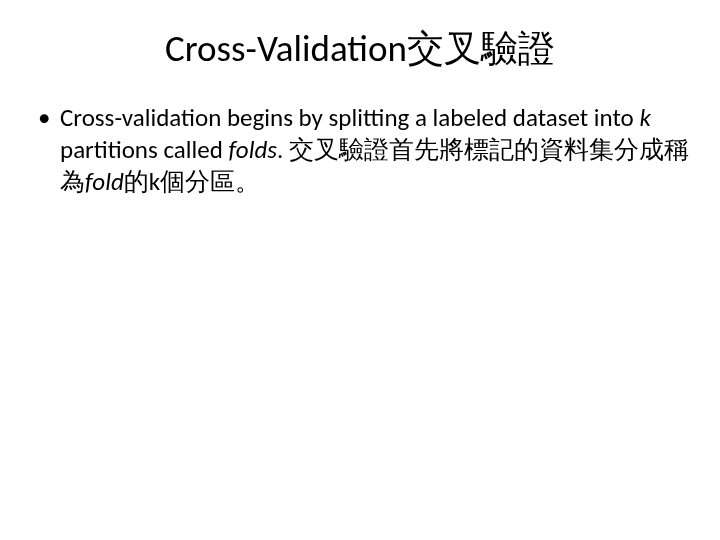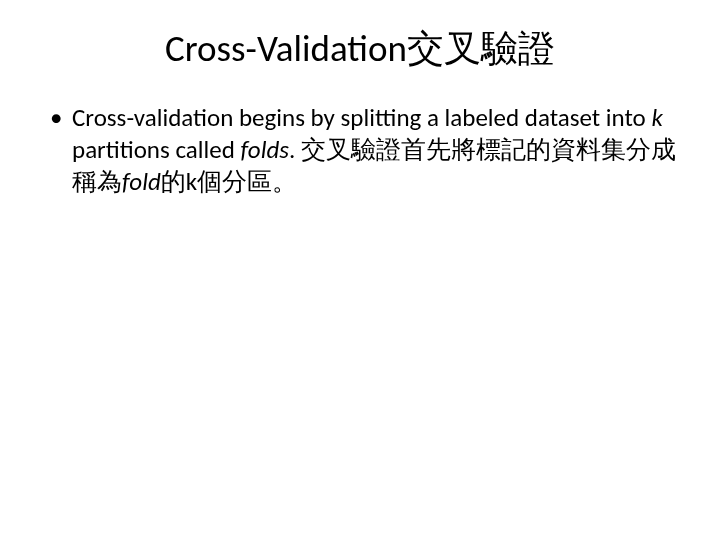--- a/index.html
+++ b/index.html
@@ -25,21 +25,21 @@
     font-weight: 400;
   }
   .body {
     font-size: 25px;
     line-height: 1.28;
     padding-left: 4px;
   }
   ul {
     list-style: none;
     padding: 0;
-    margin: 12px;
+    margin: 0;
   }
   li {
     position: relative;
     padding-left: 28px;
     margin-bottom: 2px;
   }
   li::before {
     content: "•";
     position: absolute;
     left: 6px;

